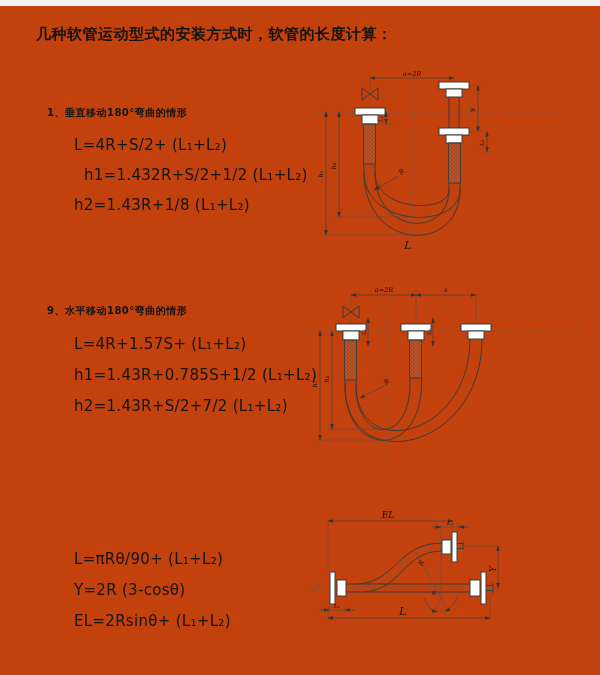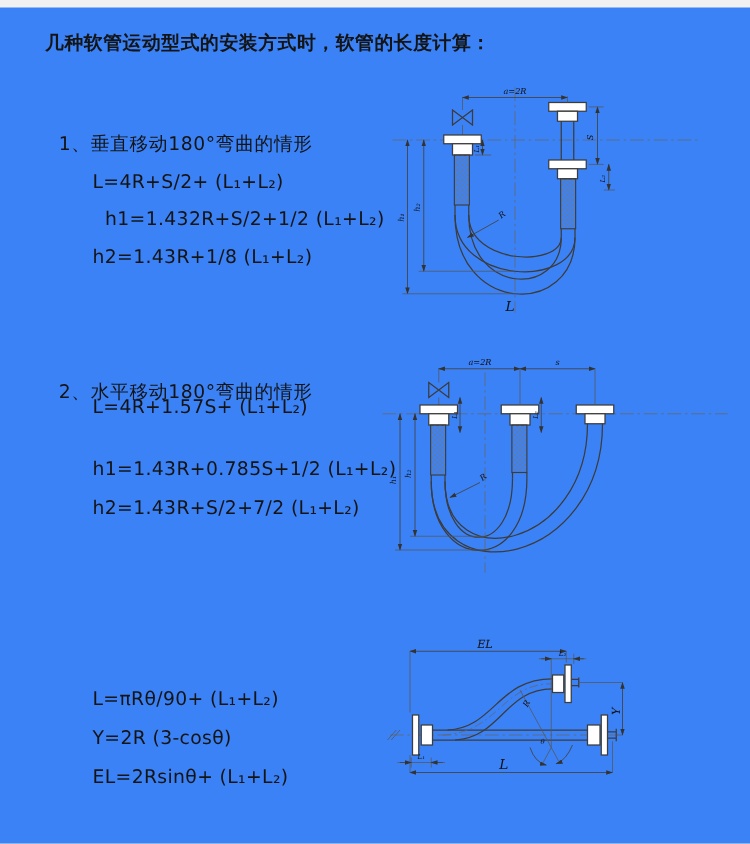--- a/index.html
+++ b/index.html
@@ -1,20 +1,20 @@
 <!DOCTYPE html>
 <html><head>
 <meta charset="utf-8">
 <style>
   html,body{margin:0;padding:0;background:#fff;}
-  .page{position:relative;width:600px;height:675px;background:#3b82f6;overflow:hidden;
+  .page{position:relative;width:600px;height:675px;background:#c2410c;overflow:hidden;
         font-family:"DejaVu Sans","Liberation Sans",sans-serif;color:#141414;}
   .scan-edge{position:absolute;left:0;top:0;width:600px;height:6px;background:#f1f1f1;}
   .title{position:absolute;left:36px;top:25px;font-size:15px;font-weight:600;letter-spacing:0.5px;}
-  .heading{position:absolute;font-size:15px;font-weight:400;letter-spacing:0.5px;}
+  .heading{position:absolute;font-size:10px;font-weight:700;letter-spacing:0.5px;}
   .formula{position:absolute;font-size:15px;letter-spacing:0.3px;}
   svg.diag{position:absolute;}
   .ln{stroke:#3c3c3c;stroke-width:1;fill:none;}
   .fit{stroke:#3c3c3c;stroke-width:1;fill:#fff;}
   .braid{stroke:#3c3c3c;stroke-width:0.9;}
   .thin{stroke:#555;stroke-width:0.6;fill:none;}
   .dim{stroke:#444;stroke-width:0.7;fill:none;}
   .cl{stroke:#666;stroke-width:0.6;fill:none;stroke-dasharray:11 3 2 3;}
   .cls{stroke:#666;stroke-width:0.6;fill:none;stroke-dasharray:7 2.5 1.5 2.5;}
   .dlbl{font:italic 6.5px "DejaVu Serif","Liberation Serif",serif;fill:#111;}
@@ -28,22 +28,22 @@
 <div class="page">
   <div class="scan-edge"></div>
 
   <div class="title">几种软管运动型式的安装方式时，软管的长度计算：</div>
 
   <div class="heading" style="left:47px;top:106px">1、垂直移动180°弯曲的情形</div>
   <div class="formula" style="left:74px;top:136px">L=4R+S/2+ (L₁+L₂)</div>
   <div class="formula" style="left:84px;top:166px">h1=1.432R+S/2+1/2 (L₁+L₂)</div>
   <div class="formula" style="left:74px;top:196px">h2=1.43R+1/8 (L₁+L₂)</div>
 
-  <div class="heading" style="left:47px;top:304px">2、水平移动180°弯曲的情形</div>
-  <div class="formula" style="left:74px;top:316px">L=4R+1.57S+ (L₁+L₂)</div>
+  <div class="heading" style="left:47px;top:304px">9、水平移动180°弯曲的情形</div>
+  <div class="formula" style="left:74px;top:335px">L=4R+1.57S+ (L₁+L₂)</div>
   <div class="formula" style="left:74px;top:366px">h1=1.43R+0.785S+1/2 (L₁+L₂)</div>
   <div class="formula" style="left:74px;top:397px">h2=1.43R+S/2+7/2 (L₁+L₂)</div>
 
   <div class="formula" style="left:74px;top:550px">L=πRθ/90+ (L₁+L₂)</div>
   <div class="formula" style="left:74px;top:581px">Y=2R (3-cosθ)</div>
   <div class="formula" style="left:74px;top:612px">EL=2Rsinθ+ (L₁+L₂)</div>
 
   <svg class="diag" style="left:302px;top:64px" width="272" height="194" viewBox="0 0 272 194">
     <defs>
       <marker id="arr" viewBox="0 0 10 10" refX="9" refY="5" markerWidth="8" markerHeight="8" orient="auto-start-reverse">

